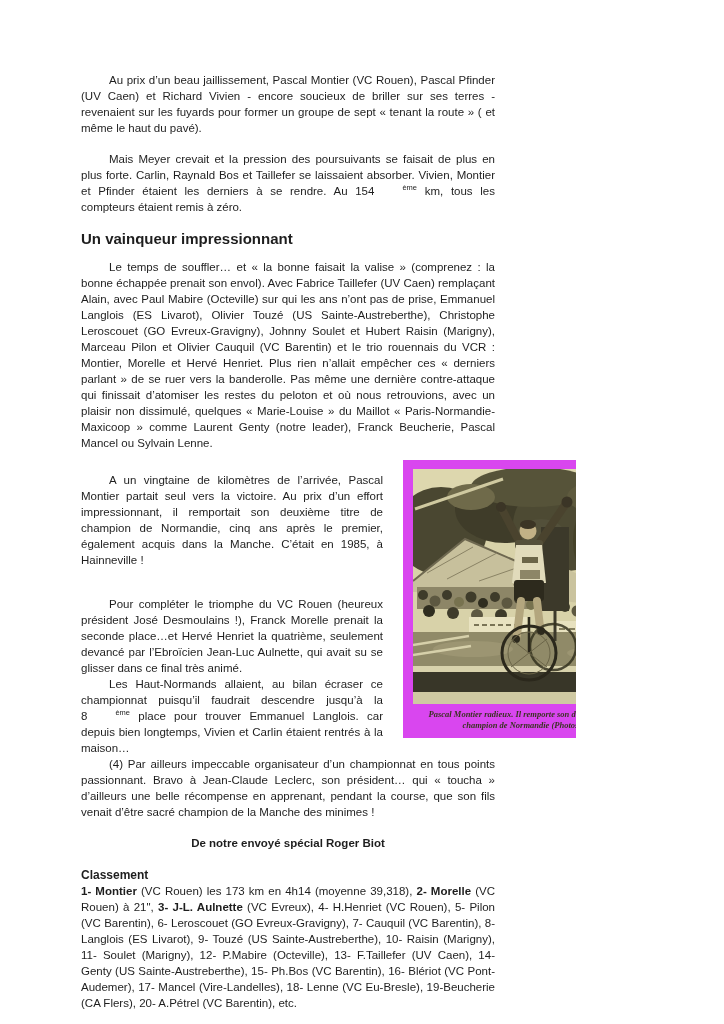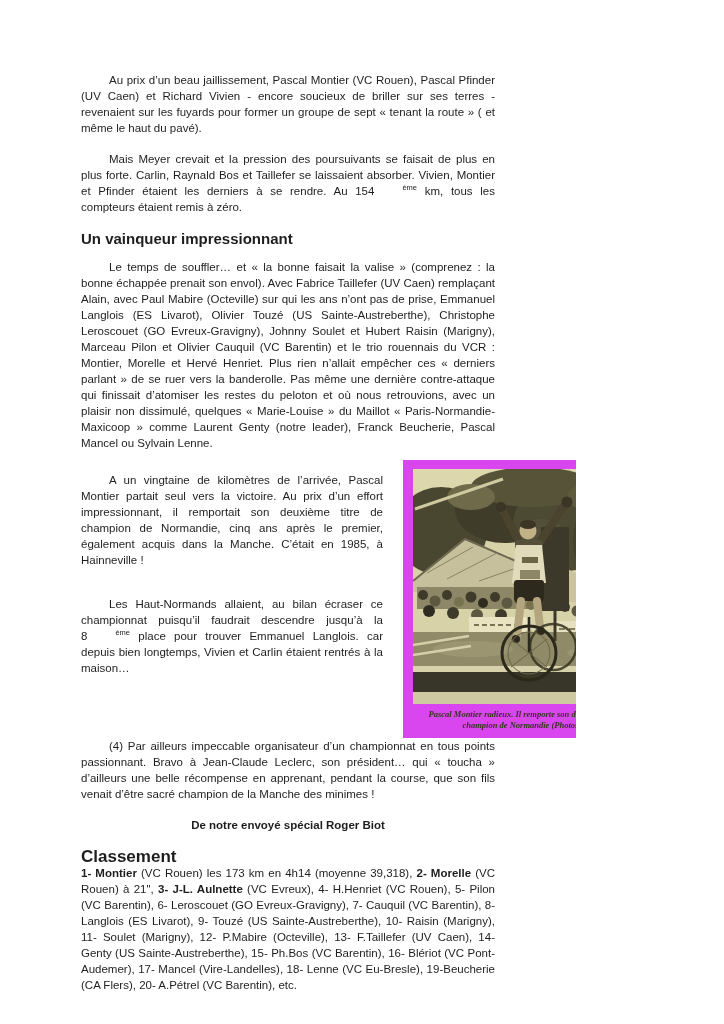--- a/index.html
+++ b/index.html
@@ -55,21 +55,21 @@
   .footnote{margin-top:26px;}
   .byline{
     text-align:center;
     font-weight:bold;
     font-size:11.5px;
     line-height:16px;
     margin:14px 0 14px 0;
   }
   .classement-title{
     font-weight:bold;
-    font-size:17px;
+    font-size:12px;
     line-height:16px;
     margin:16px 0 0 0;
   }
   .classement{margin:0;}
 </style>
 </head>
 <body>
 
 <div class="page">
   <div class="content">
@@ -78,20 +78,21 @@
 
     <p class="para indent"><span>Mais Meyer crevait et la pression des poursuivants se faisait de plus en plus forte. Carlin, Raynald Bos et Taillefer se laissaient absorber. Vivien, Montier et Pfinder étaient les derniers à se rendre. Au 154</span><sup>ème</sup><span> km, tous les compteurs étaient remis à zéro.</span></p>
 
     <h2 class="heading">Un vainqueur impressionnant</h2>
 
     <p class="para indent">Le temps de souffler… et « la bonne faisait la valise » (comprenez : la bonne échappée prenait son envol). Avec Fabrice Taillefer (UV Caen) remplaçant Alain, avec Paul Mabire (Octeville) sur qui les ans n’ont pas de prise, Emmanuel Langlois (ES Livarot), Olivier Touzé (US Sainte-Austreberthe), Christophe Leroscouet (GO Evreux-Gravigny), Johnny Soulet et Hubert Raisin (Marigny), Marceau Pilon et Olivier Cauquil (VC Barentin) et le trio rouennais du VCR : Montier, Morelle et Hervé Henriet. Plus rien n’allait empêcher ces « derniers parlant » de se ruer vers la banderolle. Pas même une dernière contre-attaque qui finissait d’atomiser les restes du peloton et où nous retrouvions, avec un plaisir non dissimulé, quelques « Marie-Louise » du Maillot « Paris-Normandie-Maxicoop » comme Laurent Genty (notre leader), Franck Beucherie, Pascal Mancel ou Sylvain Lenne.</p>
 
     <div class="columns">
       <div class="col-text">
         <p class="para indent p-victory">A un vingtaine de kilomètres de l’arrivée, Pascal Montier partait seul vers la victoire. Au prix d’un effort impressionnant, il remportait son deuxième titre de champion de Normandie, cinq ans après le premier, également acquis dans la Manche. C’était en 1985, à Hainneville !</p>
+        <p class="para indent">Pour compléter le triomphe du VC Rouen (heureux président José Desmoulains !), Franck Morelle prenait la seconde place…et Hervé Henriet la quatrième, seulement devancé par l’Ebroïcien Jean-Luc Aulnette, qui avait su se glisser dans ce final très animé.</p>
         <p class="para indent p-bilan"><span>Les Haut-Normands allaient, au bilan écraser ce championnat puisqu’il faudrait descendre jusqu’à la 8</span><sup>ème</sup><span> place pour trouver Emmanuel Langlois. car depuis bien longtemps, Vivien et Carlin étaient rentrés à la maison…</span></p>
       </div>
 
       <figure class="photo-clip">
         <div class="photo-img">
           <svg width="234" height="235" viewBox="0 0 234 235" xmlns="http://www.w3.org/2000/svg">
 
             <rect width="234" height="235" fill="#d8d2a9"></rect>
             <rect x="0" y="0" width="234" height="28" fill="#ddd7ae"></rect>
 

